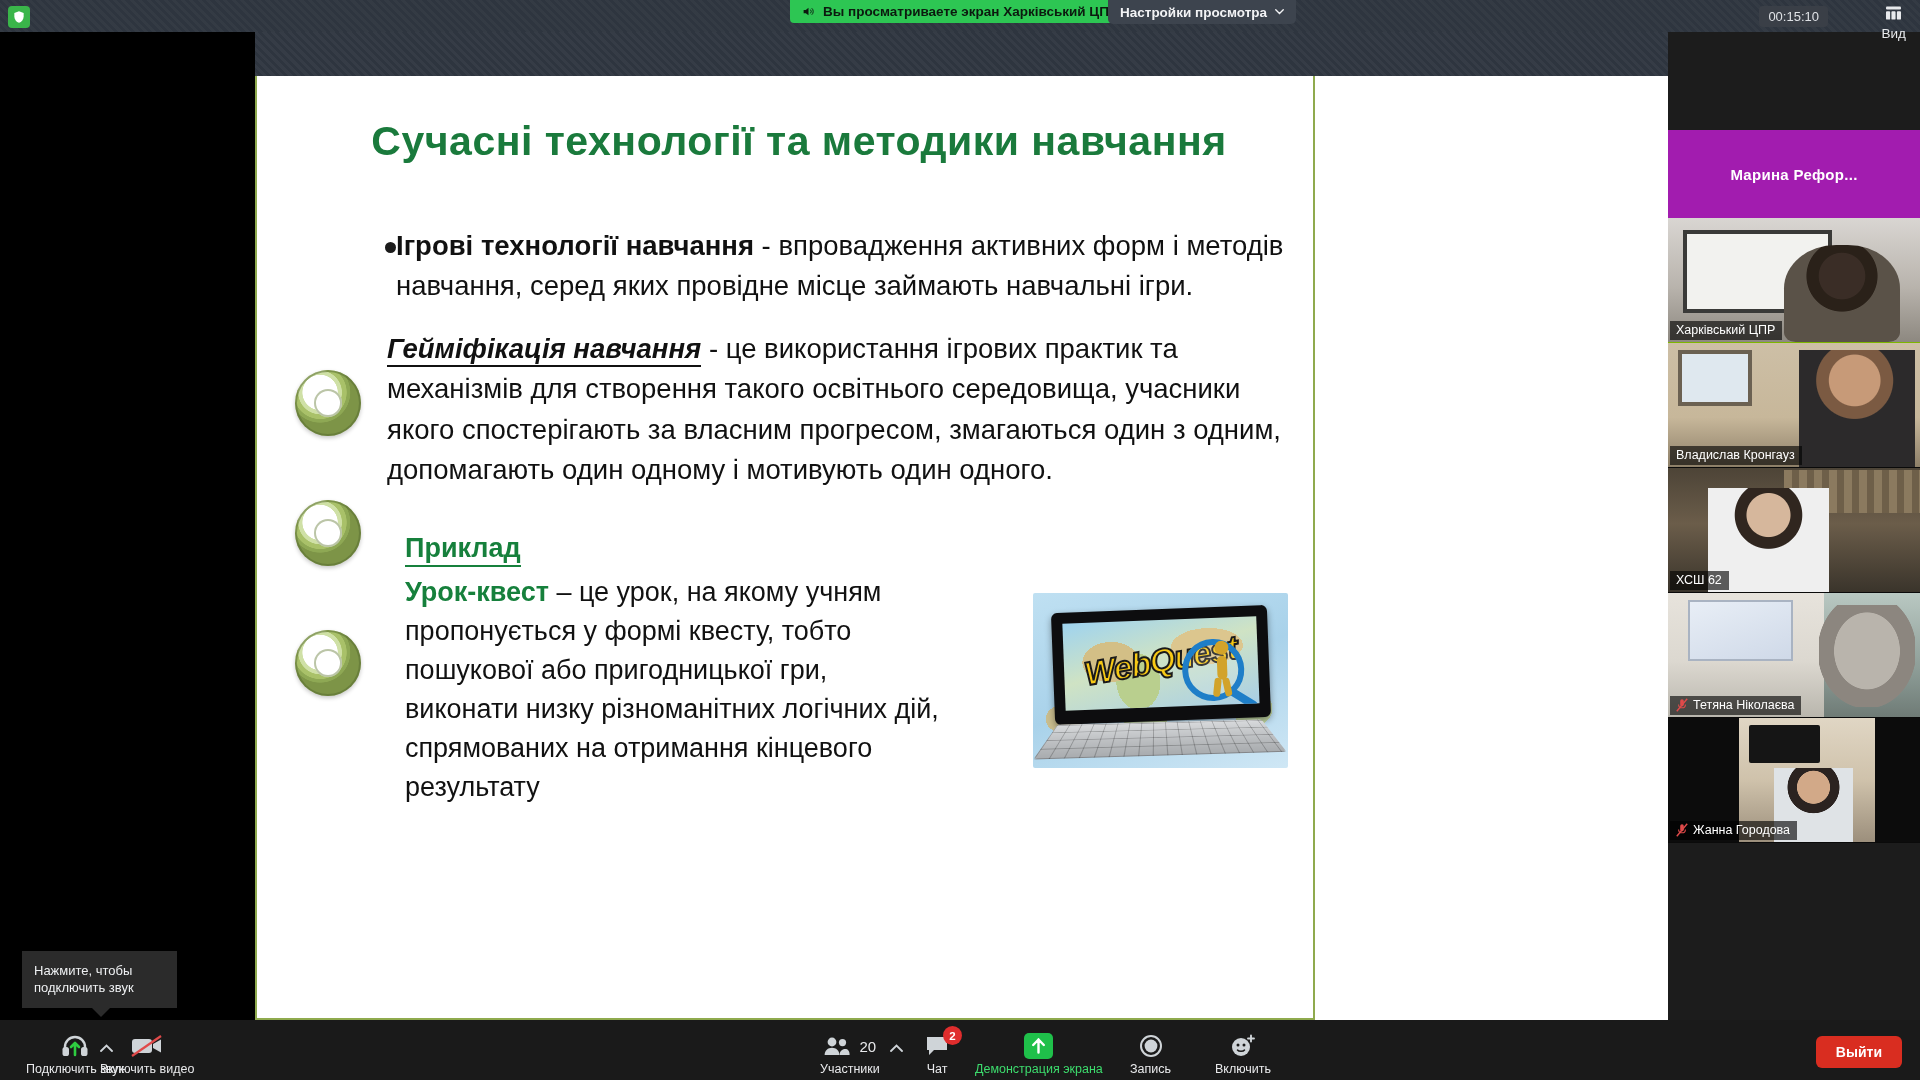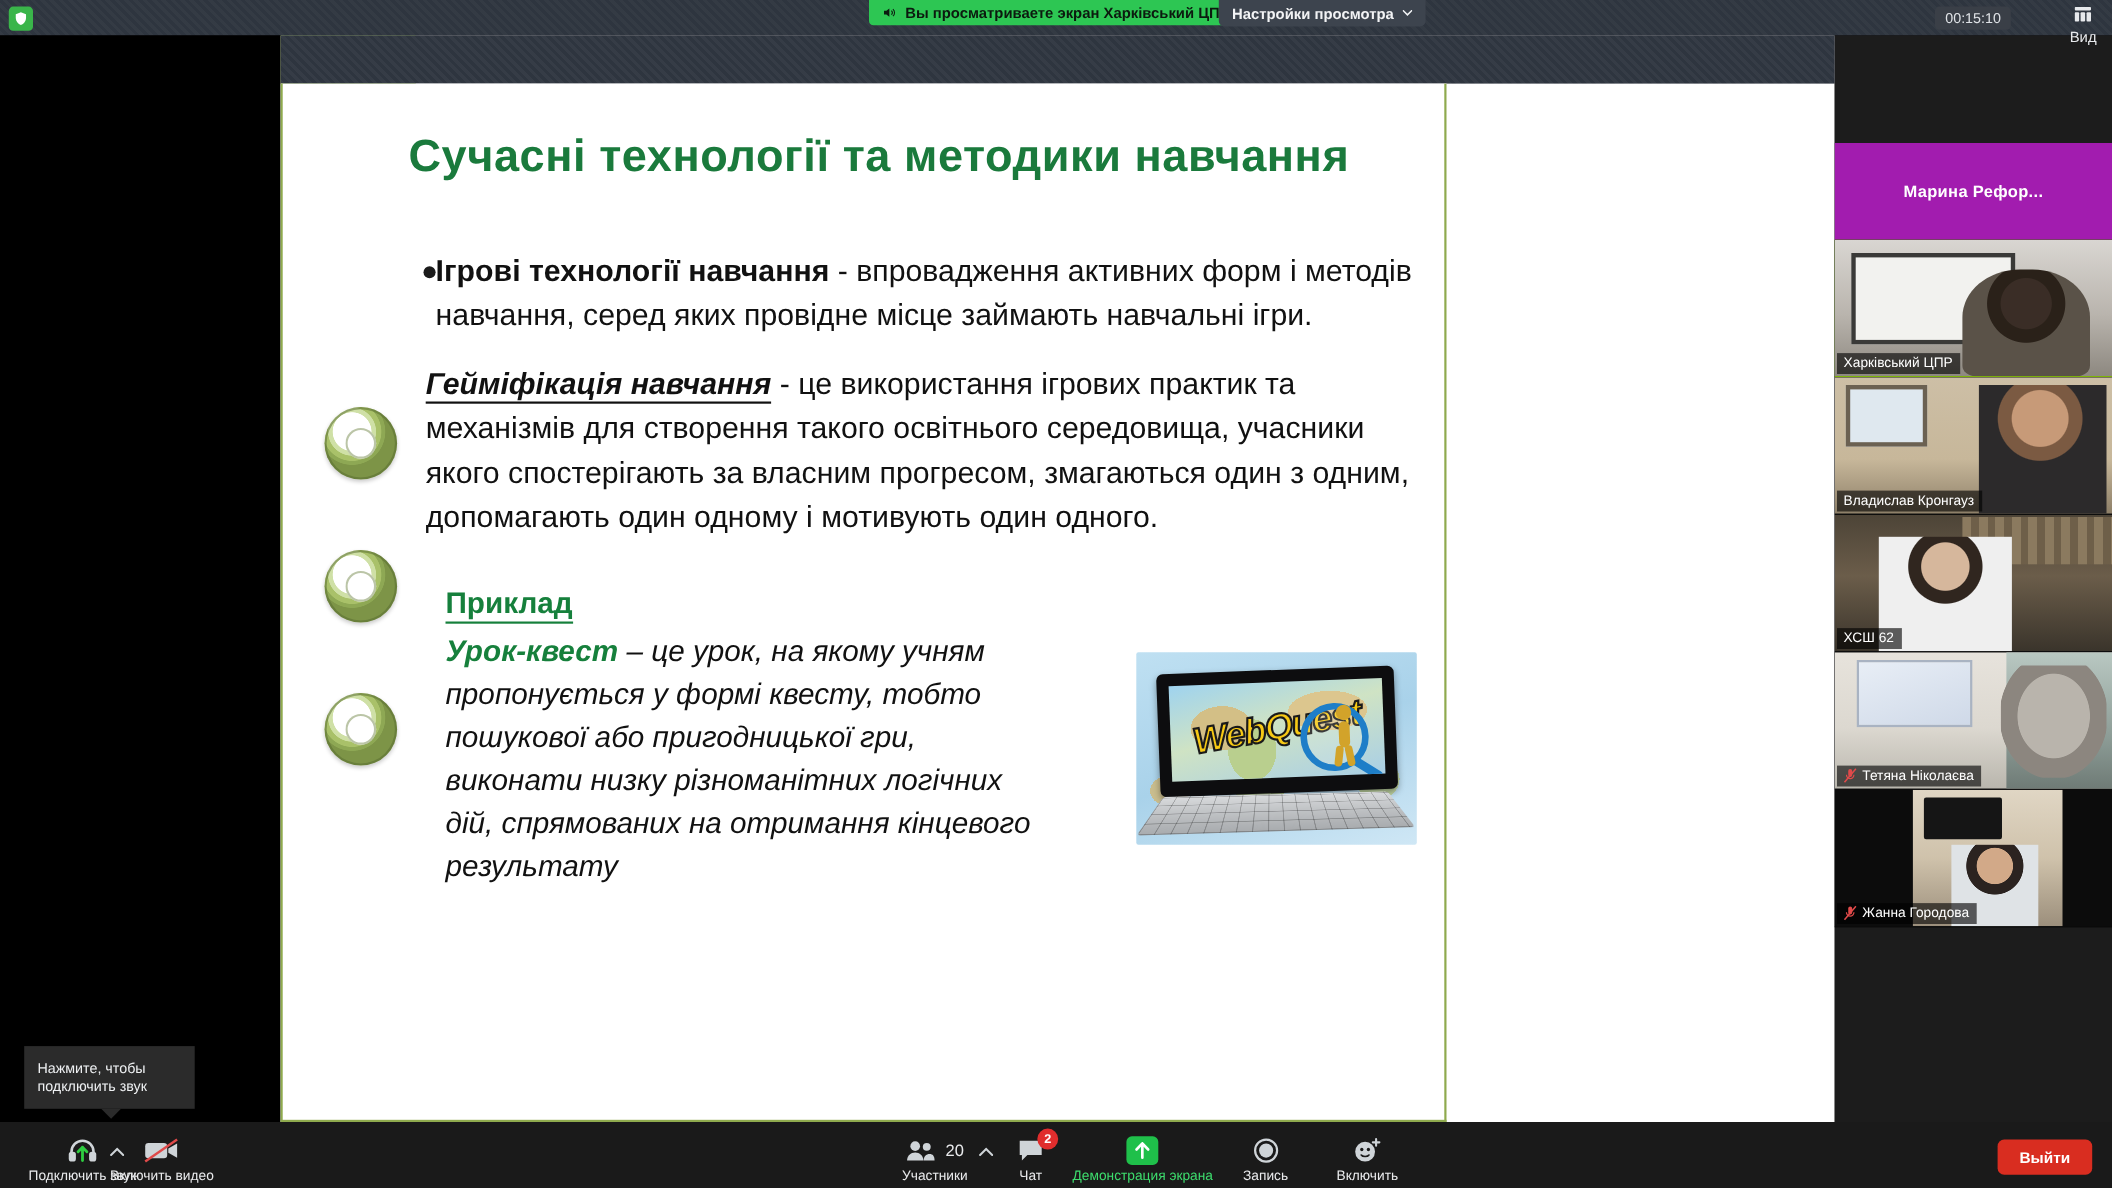--- a/index.html
+++ b/index.html
@@ -139,21 +139,21 @@
     font-style: italic; font-weight: 700;
     border-bottom: 2px solid #111; padding-bottom: 1px;
   }
   .example-block { margin-top: 42px; padding-left: 20px; width: 560px; }
   .example-head {
     color: #16803c; font-weight: 700; font-size: 27px;
     border-bottom: 2px solid #16803c; display: inline-block;
     padding-bottom: 1px;
   }
   .example-body {
-    margin-top: 6px; font-size: 27px; line-height: 1.45; color: #111; font-style: italic;
+    margin-top: 6px; font-size: 27px; line-height: 1.45; color: #111;
   }
   .example-body b { color: #16803c; font-weight: 700; }
 
   
   .wq {
     position: absolute; left: 776px; top: 517px;
     width: 255px; height: 175px;
     background: linear-gradient(160deg,#bfe0f2 0%,#a9d2ea 50%,#cfe7f5 100%);
     overflow: hidden; border-radius: 2px;
   }

